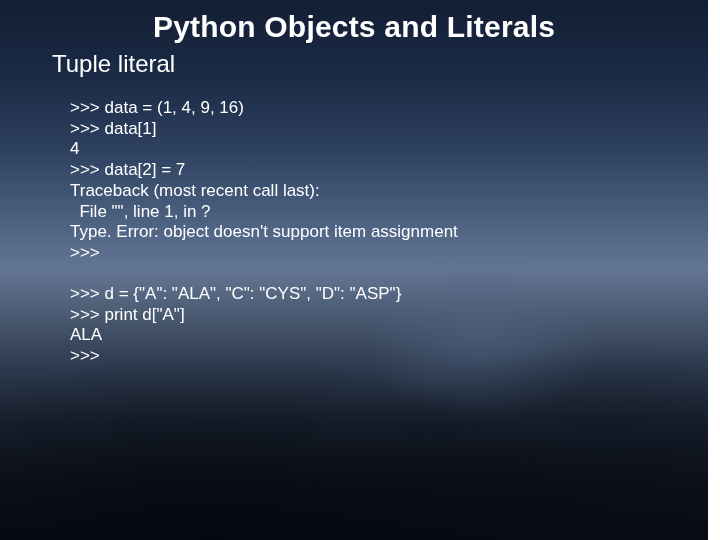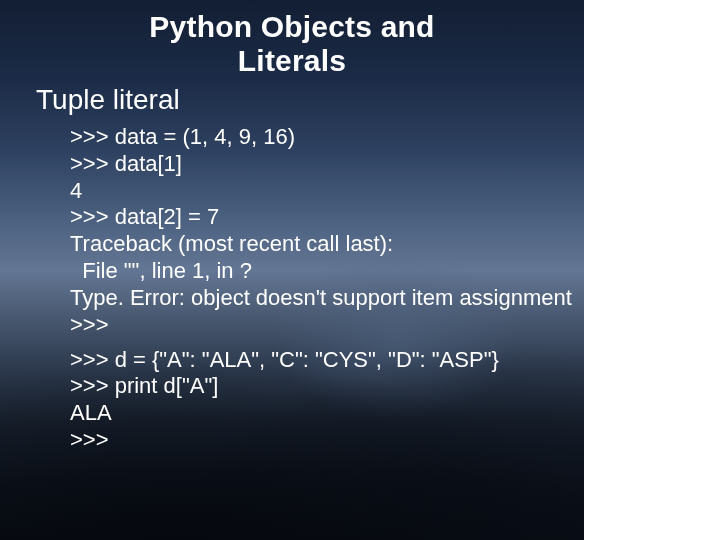--- a/index.html
+++ b/index.html
@@ -5,21 +5,21 @@
   html, body {
     margin: 0;
     padding: 0;
     width: 720px;
     height: 540px;
     overflow: hidden;
     font-family: Arial, Helvetica, sans-serif;
   }
   .slide {
     position: relative;
-    width: 584px;
+    width: 708px;
     height: 540px;
     background:
       radial-gradient(ellipse 180px 120px at 68% 62%, rgba(80,100,130,0.55), transparent 70%),
       linear-gradient(to bottom,
         #121e33 0%,
         #1c2c48 15%,
         #2e4160 28%,
         #4a5f7e 40%,
         #637694 50%,
         #4b5b73 58%,
@@ -48,26 +48,26 @@
   h1.title {
     margin: 0 0 6px 0;
     text-align: center;
     font-size: 30px;
     font-weight: bold;
     letter-spacing: 0.2px;
     padding-left: 70px;
     padding-right: 70px;
   }
   .section-label {
-    font-size: 28px;
-    margin: 2px 0 4px 0;
+    font-size: 24px;
+    margin: 2px 0 4px 16px;
   }
   .code-block {
-    margin: 8px 0 6px 34px;
-    font-size: 22px;
+    margin: 20px 0 6px 34px;
+    font-size: 17px;
     line-height: 1.22;
     white-space: pre;
     font-family: Arial, Helvetica, sans-serif;
   }
   .sec2 { margin-top: 8px; }
 </style>
 </head>
 <body>
 
 <div class="slide">

